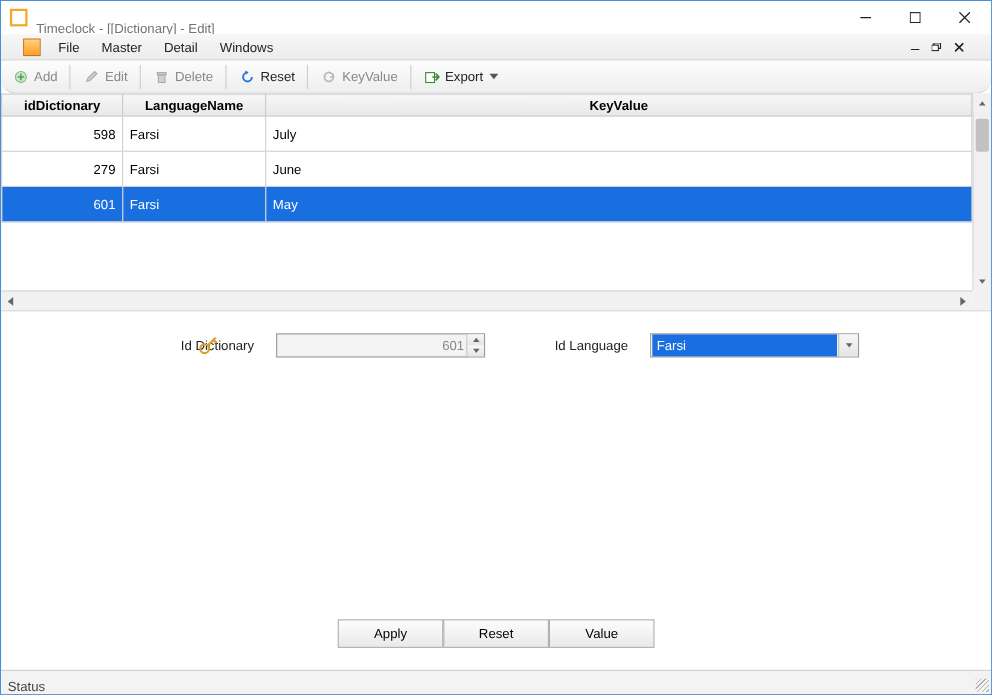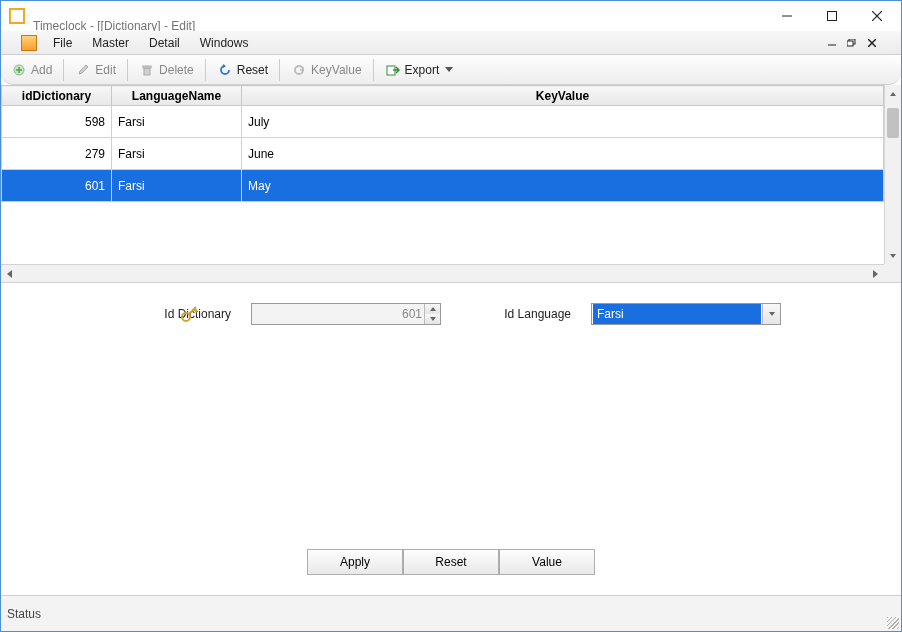--- a/index.html
+++ b/index.html
@@ -48,21 +48,21 @@
 .txtbox.ro { background:#f3f3f3; color:#888; justify-content:flex-end; position:relative; padding-right:18px; }
 .spinner { position:absolute; right:0; top:0; bottom:0; width:16px; border-left:1px solid #bbb; display:flex; flex-direction:column; }
 .spinner div{ flex:1; display:flex;align-items:center;justify-content:center; background:linear-gradient(#f7f7f7,#e5e5e5); }
 .combo { position:relative; padding:0; }
 .combo .val { flex:1; padding:0 4px; background:#1a6fe0; color:#fff; height:100%; display:flex; align-items:center; margin:1px; }
 .combo .dd { width:18px; height:100%; background:linear-gradient(#f7f7f7,#e5e5e5); border-left:1px solid #bbb; display:flex;align-items:center;justify-content:center;}
 
 .btn-row { position:absolute; bottom: 20px; left:0; right:0; display:flex; justify-content:center; }
 .btn { width: 96px; height: 26px; background: linear-gradient(#fdfdfd,#e9e9e9); border:1px solid #adadad; display:flex; align-items:center; justify-content:center; }
 
-.statusbar { height: 36px; border-top:1px solid #d0d0d0; background:#f3f3f3; display:flex; align-items:center; padding:0 6px; color:#444; position:relative;}
+.statusbar { height: 22px; border-top:1px solid #d0d0d0; background:#f3f3f3; display:flex; align-items:flex-end; padding:0 6px; color:#444; position:relative;}
 .grip { position:absolute; right:2px; bottom:2px; width:12px;height:12px; background: repeating-linear-gradient(135deg,#b0b0b0 0 1px, transparent 1px 3px); }
 
 .tri-up{width:0;height:0;border-left:3px solid transparent;border-right:3px solid transparent;border-bottom:4px solid #666;}
 .tri-dn{width:0;height:0;border-left:3px solid transparent;border-right:3px solid transparent;border-top:4px solid #666;}
 .tri-l{width:0;height:0;border-top:4px solid transparent;border-bottom:4px solid transparent;border-right:5px solid #666;}
 .tri-r{width:0;height:0;border-top:4px solid transparent;border-bottom:4px solid transparent;border-left:5px solid #666;}
 </style>
 </head>
 <body>
 

